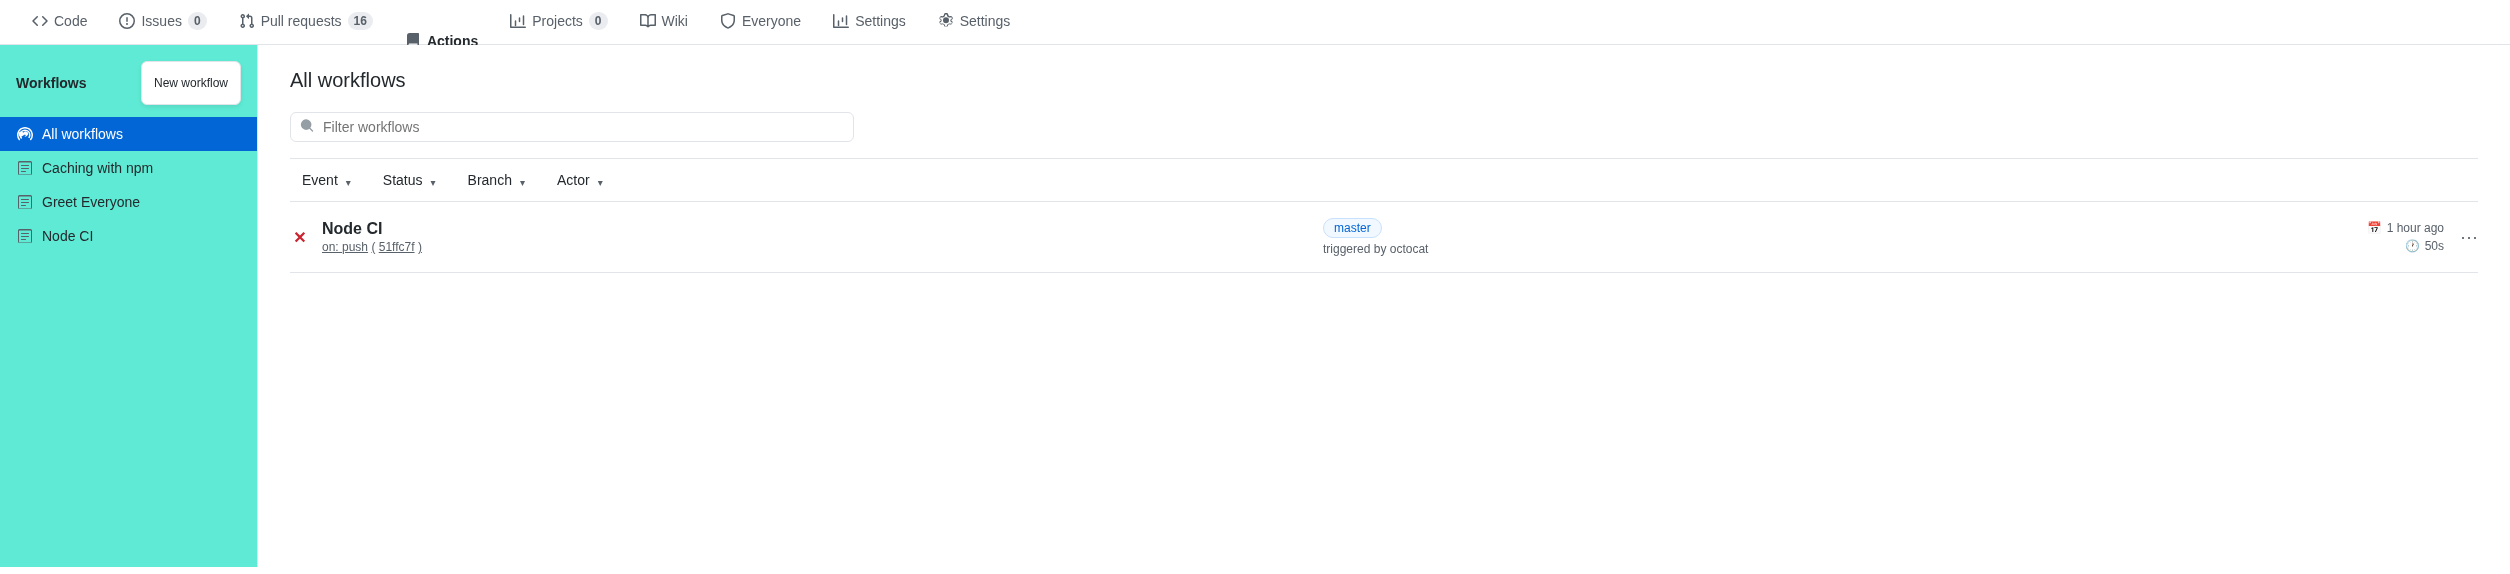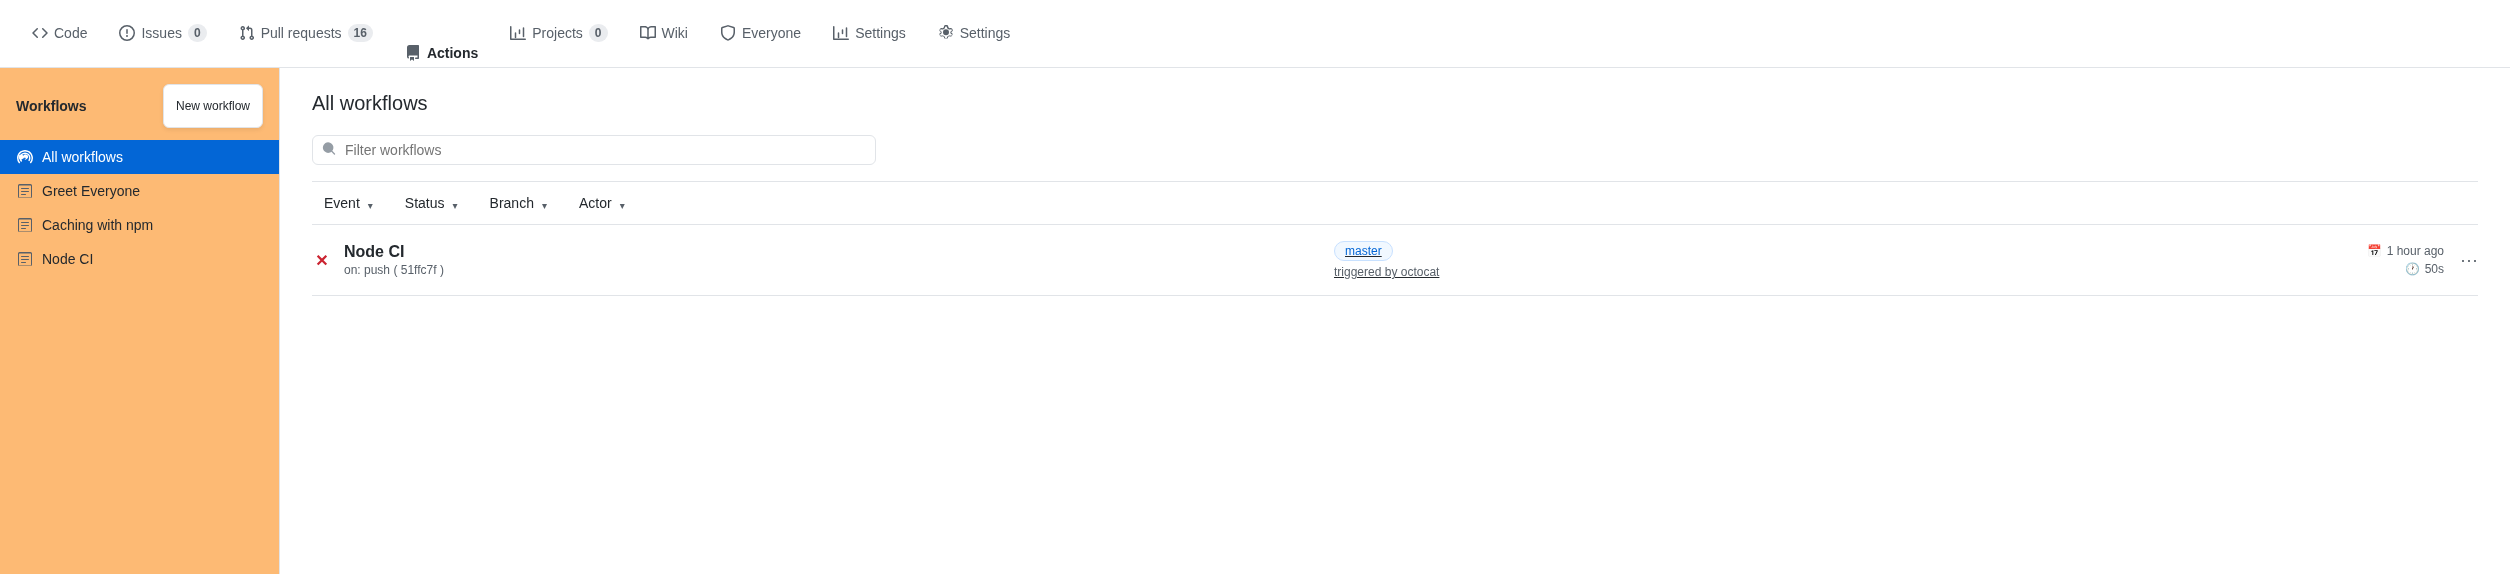--- a/index.html
+++ b/index.html
@@ -10,21 +10,21 @@
       background: #fff;
     }
 
     
     .top-nav {
       display: flex;
       align-items: center;
       border-bottom: 1px solid #e1e4e8;
       padding: 8px 16px;
       background: #fff;
-      height: 68px;
+      height: 45px;
     }
     .nav-tab {
       display: flex;
       align-items: center;
       gap: 6px;
       padding: 14px 16px;
       font-size: 14px;
       color: #586069;
       cursor: pointer;
       border-bottom: 2px solid transparent;
@@ -56,25 +56,25 @@
     }
 
     
     .main-layout {
       display: flex;
       min-height: calc(100vh - 52px);
     }
 
     
     .sidebar {
-      width: 280px;
+      width: 258px;
       border-right: 1px solid #e1e4e8;
       padding: 16px 0;
       flex-shrink: 0;
-      background: #fdba74;
+      background: #5eead4;
     }
     .sidebar-header {
       display: flex;
       align-items: center;
       justify-content: space-between;
       padding: 0 16px 12px 16px;
     }
     .sidebar-title {
       font-size: 14px;
       font-weight: 600;
@@ -211,28 +211,27 @@
     .workflow-name {
       font-size: 16px;
       font-weight: 600;
       color: #24292e;
     }
     .workflow-meta {
       font-size: 12px;
       color: #586069;
       margin-top: 2px;
     }
-    .workflow-meta span { color: #586069; }
+    .workflow-meta span { color: #586069; text-decoration: underline; }
     .workflow-branch-area {
       flex: 1;
       display: flex;
       flex-direction: column;
       align-items: flex-start;
       gap: 4px;
-      text-decoration: underline;
     }
     .branch-badge {
       display: inline-block;
       background: #f1f8ff;
       color: #0366d6;
       border: 1px solid #c8e1ff;
       border-radius: 20px;
       padding: 2px 10px;
       font-size: 12px;
     }
@@ -367,31 +366,31 @@
       <span>All workflows</span>
     </div>
 
     <div class="sidebar-item">
       <span class="sidebar-icon">
         <svg width="16" height="16" viewBox="0 0 16 16" fill="currentColor">
           <path d="M1 2.5A1.5 1.5 0 012.5 1h11A1.5 1.5 0 0115 2.5v11a1.5 1.5 0 01-1.5 1.5h-11A1.5 1.5 0 011 13.5v-11zm1.5 0a.5.5 0 00-.5.5v11a.5.5 0 00.5.5h11a.5.5 0 00.5-.5v-11a.5.5 0 00-.5-.5h-11z"></path>
             <path d="M4 5.5a.5.5 0 01.5-.5h7a.5.5 0 010 1h-7a.5.5 0 01-.5-.5zm0 3a.5.5 0 01.5-.5h7a.5.5 0 010 1h-7a.5.5 0 01-.5-.5zm0 3a.5.5 0 01.5-.5h4a.5.5 0 010 1h-4a.5.5 0 01-.5-.5z"></path>
         </svg>
       </span>
-      <span>Greet Everyone</span>
+      <span>Caching with npm</span>
     </div>
 
     <div class="sidebar-item">
       <span class="sidebar-icon">
         <svg width="16" height="16" viewBox="0 0 16 16" fill="currentColor">
           <path d="M1 2.5A1.5 1.5 0 012.5 1h11A1.5 1.5 0 0115 2.5v11a1.5 1.5 0 01-1.5 1.5h-11A1.5 1.5 0 011 13.5v-11zm1.5 0a.5.5 0 00-.5.5v11a.5.5 0 00.5.5h11a.5.5 0 00.5-.5v-11a.5.5 0 00-.5-.5h-11z"></path>
             <path d="M4 5.5a.5.5 0 01.5-.5h7a.5.5 0 010 1h-7a.5.5 0 01-.5-.5zm0 3a.5.5 0 01.5-.5h7a.5.5 0 010 1h-7a.5.5 0 01-.5-.5zm0 3a.5.5 0 01.5-.5h4a.5.5 0 010 1h-4a.5.5 0 01-.5-.5z"></path>
         </svg>
       </span>
-      <span>Caching with npm</span>
+      <span>Greet Everyone</span>
     </div>
 
     <div class="sidebar-item">
       <span class="sidebar-icon">
         <svg width="16" height="16" viewBox="0 0 16 16" fill="currentColor">
           <path d="M1 2.5A1.5 1.5 0 012.5 1h11A1.5 1.5 0 0115 2.5v11a1.5 1.5 0 01-1.5 1.5h-11A1.5 1.5 0 011 13.5v-11zm1.5 0a.5.5 0 00-.5.5v11a.5.5 0 00.5.5h11a.5.5 0 00.5-.5v-11a.5.5 0 00-.5-.5h-11z"></path>
             <path d="M4 5.5a.5.5 0 01.5-.5h7a.5.5 0 010 1h-7a.5.5 0 01-.5-.5zm0 3a.5.5 0 01.5-.5h7a.5.5 0 010 1h-7a.5.5 0 01-.5-.5zm0 3a.5.5 0 01.5-.5h4a.5.5 0 010 1h-4a.5.5 0 01-.5-.5z"></path>
         </svg>
       </span>
       <span>Node CI</span>

